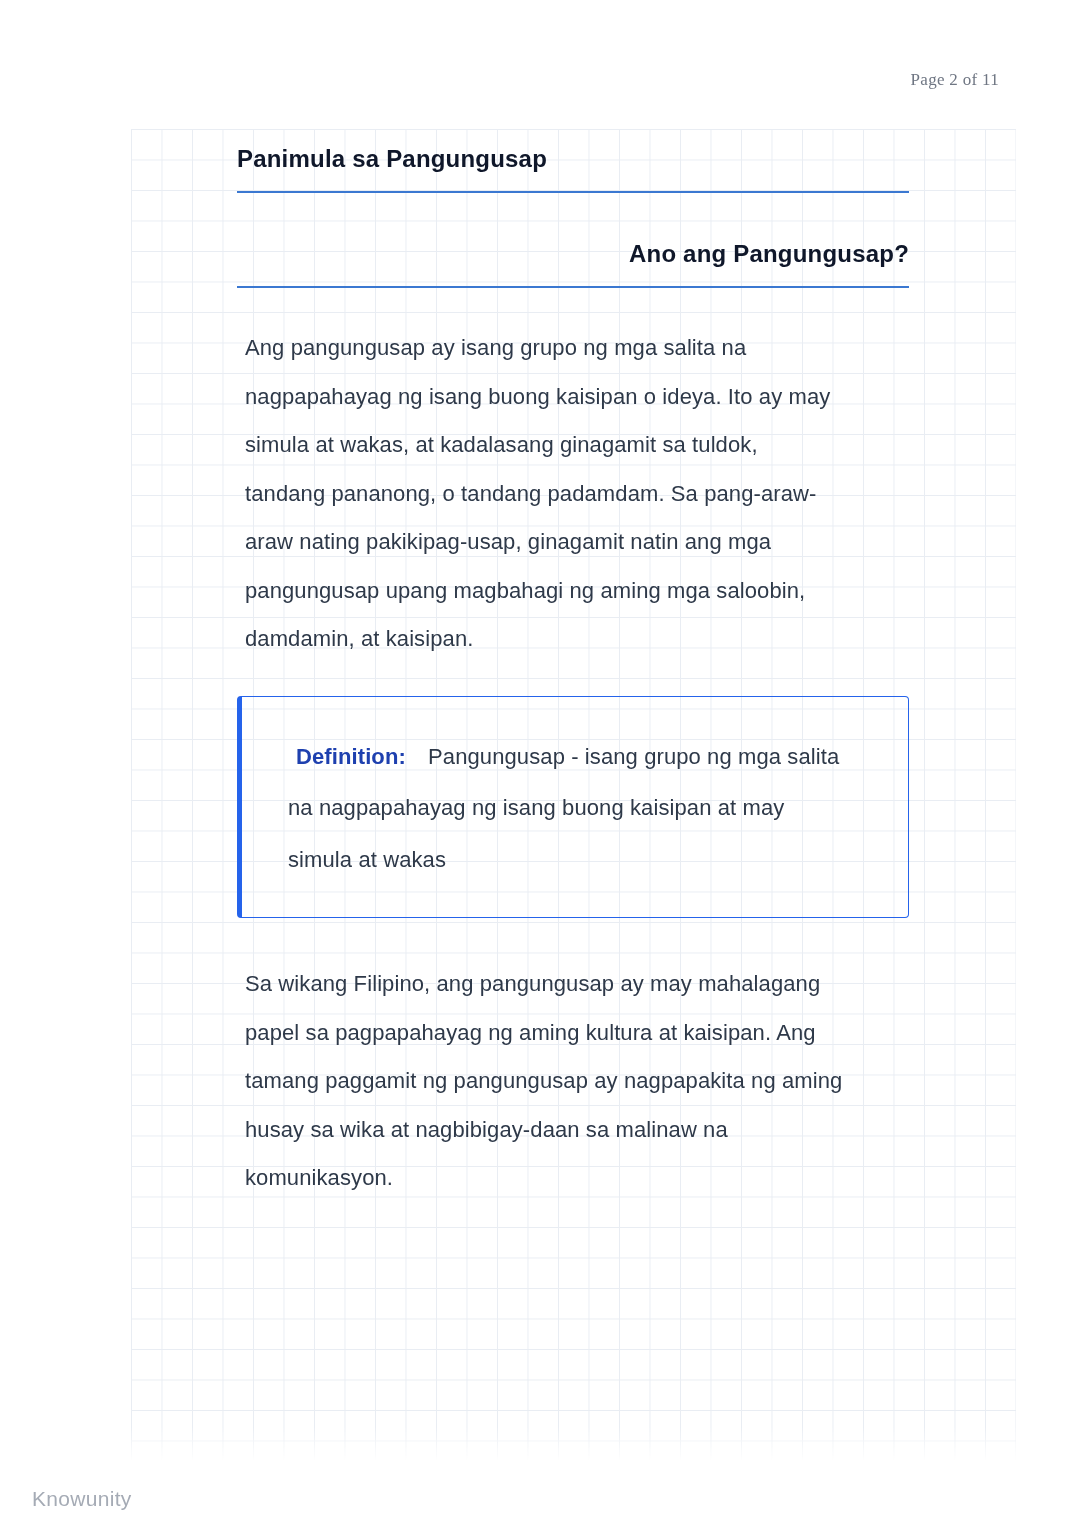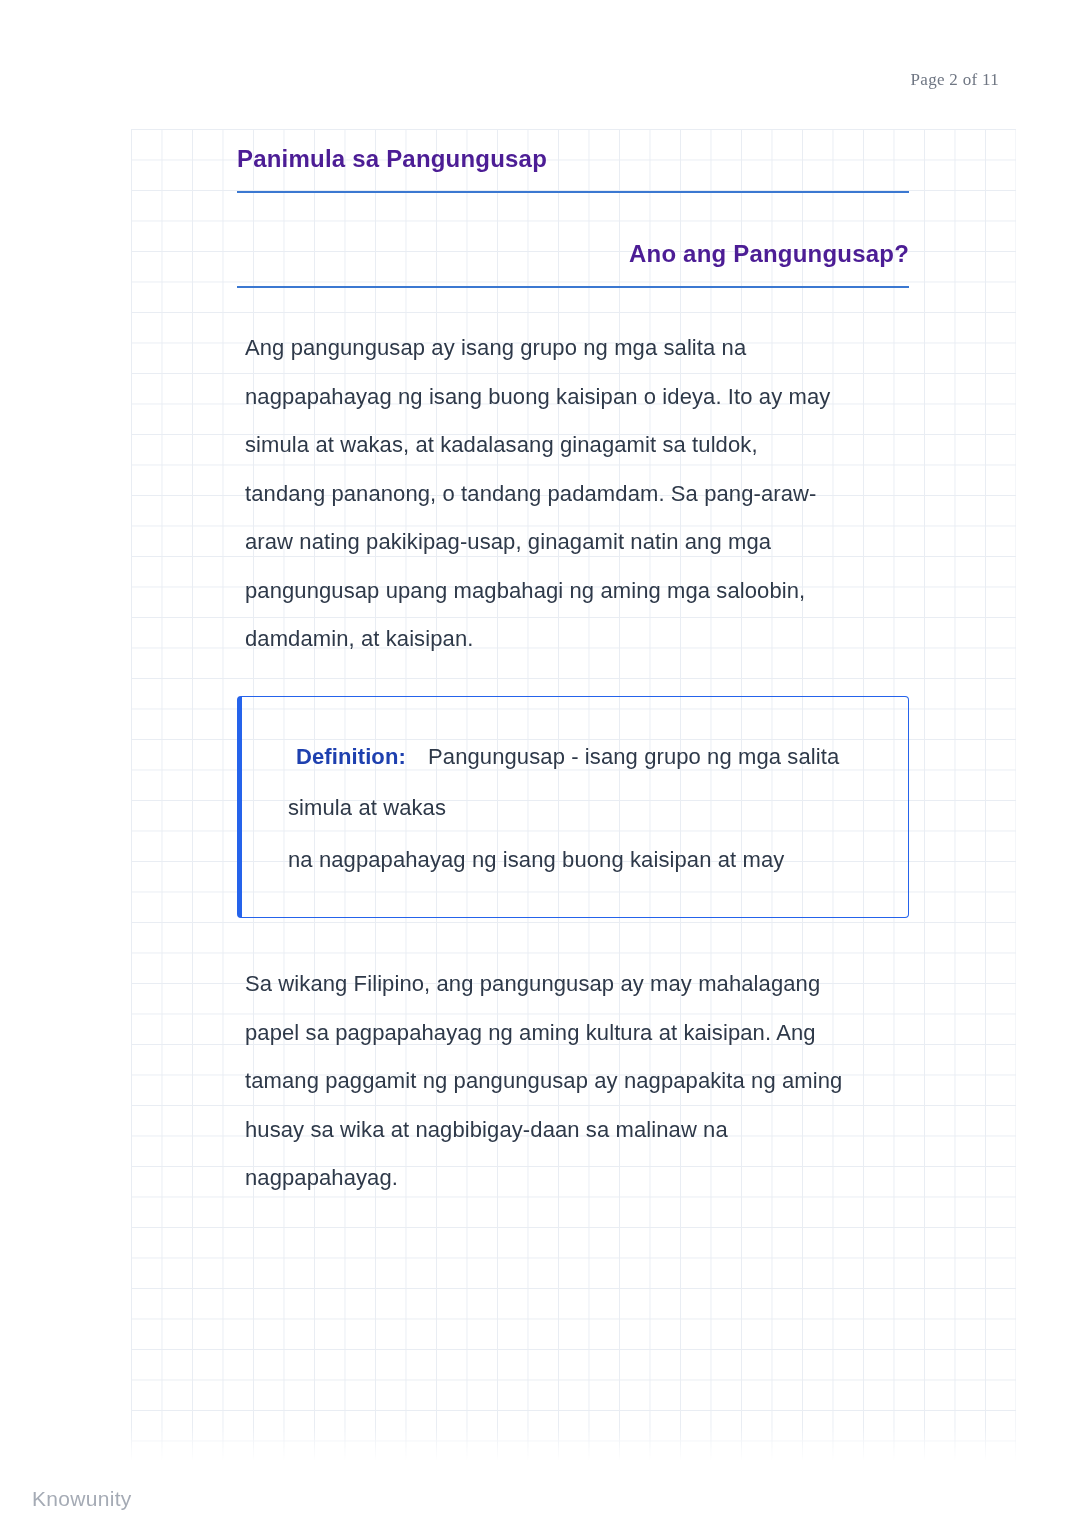--- a/index.html
+++ b/index.html
@@ -38,21 +38,21 @@
   .content {
     position: absolute;
     left: 197px;
     top: 104px;
     width: 688px;
   }
   .heading {
     font-size: 24px;
     line-height: 30px;
     font-weight: 700;
-    color: #4c1d95;
+    color: #0f172a;
     letter-spacing: 0.2px;
   }
   .heading.sub { margin-top: 46px; text-align: right; }
   .rule {
     height: 2px;
     background: #3b78d1;
     margin-top: 17px;
   }
   .body {
     font-size: 22px;
@@ -110,30 +110,30 @@
       <span class="line">simula at wakas, at kadalasang ginagamit sa tuldok,</span>
       <span class="line">tandang pananong, o tandang padamdam. Sa pang-araw-</span>
       <span class="line">araw nating pakikipag-usap, ginagamit natin ang mga</span>
       <span class="line">pangungusap upang magbahagi ng aming mga saloobin,</span>
       <span class="line">damdamin, at kaisipan.</span>
     </p>
 
     <div class="def-box">
       <p class="body def-text">
         <span class="line"><strong class="def-label">Definition:</strong> <span>Pangungusap - isang grupo ng mga salita</span></span>
+        <span class="line">na nagpapahayag ng isang buong kaisipan at may</span>
         <span class="line">simula at wakas</span>
-        <span class="line">na nagpapahayag ng isang buong kaisipan at may</span>
       </p>
     </div>
 
     <p class="body para-2">
       <span class="line">Sa wikang Filipino, ang pangungusap ay may mahalagang</span>
       <span class="line">papel sa pagpapahayag ng aming kultura at kaisipan. Ang</span>
       <span class="line">tamang paggamit ng pangungusap ay nagpapakita ng aming</span>
       <span class="line">husay sa wika at nagbibigay-daan sa malinaw na</span>
-      <span class="line">nagpapahayag.</span>
+      <span class="line">komunikasyon.</span>
     </p>
 
   </div>
 
   <div class="footer">Knowunity</div>
 
 </div>
 
 </body></html>

